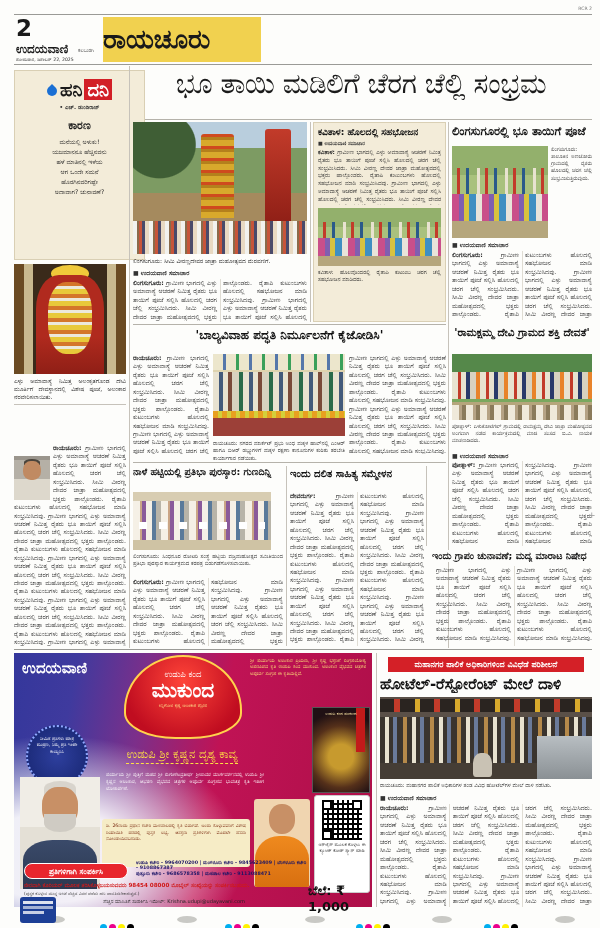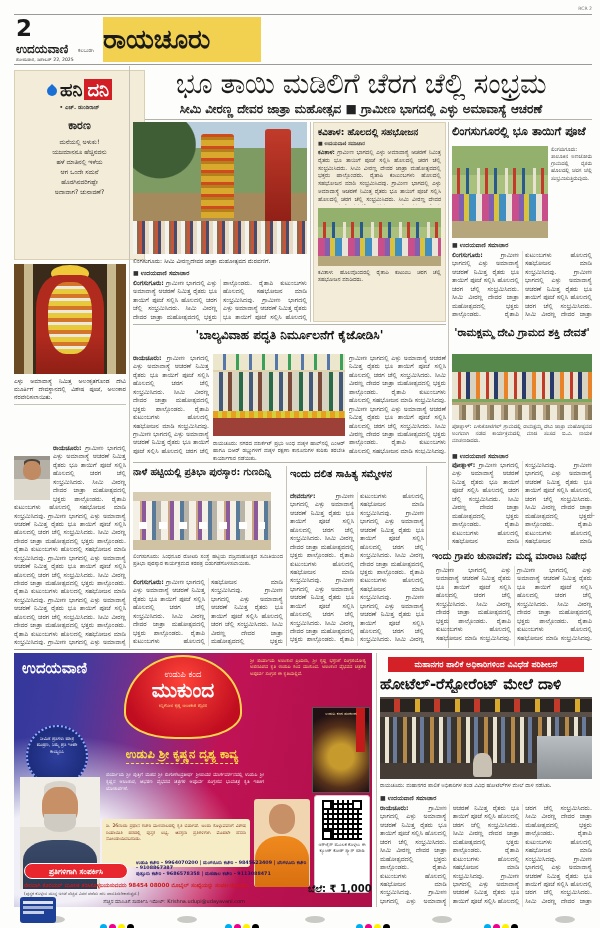--- a/index.html
+++ b/index.html
@@ -79,21 +79,20 @@
   <div class="abs" style="left:16px;top:42px;font-size:12px;font-weight:700">ಉದಯವಾಣಿ</div>
   <div class="abs" style="left:78px;top:47px;font-size:5px;color:#444">ಕಲಬುರಗಿ</div>
   <div class="abs" style="left:16px;top:57px;font-size:4.6px;color:#333">ಸೋಮವಾರ, ಡಿಸೆಂಬರ್ 22, 2025</div>
   <div class="abs" style="left:103px;top:17px;width:158px;height:45px;background:#f1d14f">
     <div style="font-size:26px;font-weight:700;line-height:45px;">ರಾಯಚೂರು</div>
   </div>
   <div class="abs" style="left:540px;top:6px;width:52px;font-size:4.6px;color:#777;text-align:right">RCR 2</div>
   <div class="abs rule" style="left:14px;top:64px;width:578px;height:1px"></div>
 
   <div class="abs center" style="left:130px;top:67px;width:462px;font-size:28px;font-weight:400;letter-spacing:-0.5px">ಭೂ ತಾಯಿ ಮಡಿಲಿಗೆ ಚೆರಗ ಚೆಲ್ಲಿ ಸಂಭ್ರಮ</div>
-  <div class="abs center" style="left:130px;top:102px;width:462px;font-size:12px;font-weight:700;color:#222">ಸೀಮಿ ವೀರಣ್ಣ ದೇವರ ಜಾತ್ರಾ ಮಹೋತ್ಸವ ■ ಗ್ರಾಮೀಣ ಭಾಗದಲ್ಲಿ ಎಳ್ಳು ಅಮಾವಾಸ್ಯೆ ಆಚರಣೆ</div>
   <div class="abs rule" style="left:130px;top:119px;width:462px;height:1px;background:#b5b2aa"></div>
 
   <div class="abs cream" style="left:14px;top:70px;width:131px;height:190px">
     <div class="center" style="margin-top:8px">
       <span class="drop"></span><span style="font-size:18px;font-weight:700">ಹನಿ</span><span style="font-size:18px;font-weight:700;color:#fff;background:#d21f26;padding:0 3px;margin-left:2px">ದನಿ</span>
     </div>
     <div class="center" style="font-size:5.5px;font-weight:700;margin-top:3px;color:#333">• ಎಚ್. ಡುಂಡಿರಾಜ್</div>
     <div class="center" style="font-size:11px;font-weight:700;margin-top:8px">ಕಾರಣ</div>
     <div class="center" style="margin-top:5px">
       <div class="poem-line">ಮನೆಯಲ್ಲಿ ಅಳುಕು!</div>
@@ -209,42 +208,42 @@
       <div class="rib"></div>
         <div class="lbl">ಉಡುಪಿ ಕಂದ ಮುಕುಂದ</div>
     </div>
     <div class="abs" style="left:12px;top:72px;width:62px;height:62px;background:radial-gradient(circle,#2e3f9e,#1c2b7a 75%);border:2px dotted #8fa8ff;border-radius:50%;box-sizing:border-box;color:#fff;font-size:4.6px;line-height:1.4;text-align:center;padding:9px 6px;overflow:hidden">ಸೀಮಿತ ಪ್ರತಿಗಳು ಮಾತ್ರ ಮುದ್ರಣ, ನಿಮ್ಮ ಪ್ರತಿ ಇಂದೇ ಕಾಯ್ದಿರಿಸಿ</div>
     <div class="ph ph-modi" style="left:6px;top:124px;width:80px;height:112px">
       <div class="hair"></div>
         <div class="face"></div>
         <div class="beard"></div>
         <div class="body"></div>
     </div>
-    <div class="abs center" style="left:92px;top:94px;width:152px;font-size:11.5px;font-weight:700;color:#ffe043">ಉಡುಪಿ ಶ್ರೀ ಕೃಷ್ಣನ ದೃಶ್ಯ ಕಾವ್ಯ</div>
+    <div class="abs center" style="left:92px;top:94px;width:152px;font-size:11.5px;font-weight:400;color:#ffe043">ಉಡುಪಿ ಶ್ರೀ ಕೃಷ್ಣನ ದೃಶ್ಯ ಕಾವ್ಯ</div>
     <div class="abs" style="left:112px;top:110px;width:112px;border-bottom:1px dashed #ffe043"></div>
     <div class="abs" style="left:92px;top:118px;width:158px;height:44px;font-size:4.9px;line-height:1.4;color:#fff;text-align:justify;overflow:hidden">ಪರ್ಯಾಯ ಶ್ರೀ ಪುತ್ತಿಗೆ ಮಠದ ಶ್ರೀ ಸುಗುಣೇಂದ್ರತೀರ್ಥ ಶ್ರೀಪಾದರ ಮಾರ್ಗದರ್ಶನದಲ್ಲಿ ಉಡುಪಿ ಶ್ರೀ ಕೃಷ್ಣನ ಅಲಂಕಾರ, ಆಭರಣ ವೈಭವದ ಚಿತ್ರಗಳ ಅಪೂರ್ವ ಸಂಗ್ರಹದ ಭಾವಚಿತ್ರ ಕೃತಿ ಇದೀಗ ಲೋಕಾರ್ಪಣೆ.</div>
     <div class="abs" style="left:88px;top:166px;width:148px;height:48px;background:#f6ecc6;border-radius:3px;padding:4px;box-sizing:border-box;font-size:4.7px;line-height:1.4;color:#7a2a10;text-align:justify;overflow:hidden">ಡಿ. 26ರಂದು ಪ್ರಧಾನ ಕಚೇರಿ ಮಣಿಪಾಲದಲ್ಲಿ ಕೃತಿ ಬಿಡುಗಡೆ. ಅಂದು ಕೊಳ್ಳುವವರಿಗೆ ವಿಶೇಷ ರಿಯಾಯಿತಿ ದರದಲ್ಲಿ ಪುಸ್ತಕ ಲಭ್ಯ. ಆಸಕ್ತರು ಪ್ರತಿಗಳಿಗಾಗಿ ಮೊದಲೇ ಹೆಸರು ನೋಂದಾಯಿಸಬಹುದು.</div>
     <div class="ph ph-swami" style="left:240px;top:146px;width:56px;height:88px;border-radius:3px">
       <div class="face"></div>
         <div class="body"></div>
     </div>
     <div class="qrbox abs" style="left:300px;top:142px;width:54px;height:96px">
       <div class="qr">
           <i></i>
           <i></i>
           <i></i>
         </div>
       <div style="font-size:4.5px;line-height:1.35;color:#222;padding:0 3px">ಆನ್‌ಲೈನ್ ಮೂಲಕ ಕೊಳ್ಳಲು ಈ ಕ್ಯೂಆರ್ ಕೋಡ್ ಸ್ಕ್ಯಾನ್ ಮಾಡಿ</div>
     </div>
     <div class="abs" style="left:10px;top:210px;width:104px;height:16px;background:#e8262d;border:1px solid #fff;border-radius:9px;color:#fff;font-size:7.5px;font-weight:700;text-align:center;line-height:15px;box-sizing:border-box">ಪ್ರತಿಗಳಿಗಾಗಿ ಸಂಪರ್ಕಿಸಿ</div>
     <div class="abs" style="left:122px;top:207px;width:172px;font-size:4.8px;font-weight:700;color:#1a1466">ಉಡುಪಿ ಕಚೇರಿ - 9964070200  |  ಮಂಗಳೂರು ಕಚೇರಿ - 9845623409  |  ಬೆಂಗಳೂರು ಕಚೇರಿ - 9108867387</div>
     <div class="abs" style="left:122px;top:218px;width:172px;font-size:4.8px;font-weight:700;color:#1a1466">ಪುತ್ತೂರು ಕಚೇರಿ - 9686578358  |  ಮಣಿಪಾಲ ಕಚೇರಿ - 9113088471</div>
     <div class="abs" style="left:10px;top:229px;width:272px;font-size:5.6px;font-weight:700;color:#d01a1a">ನೇರವಾಗಿ ಕೊರಿಯರ್ ಮೂಲಕ ತರಿಸಿಕೊಳ್ಳಬಯಸುವವರು 98454 08000 ಮೊಬೈಲ್ ಸಂಖ್ಯೆಯನ್ನು ಸಂಪರ್ಕಿಸಬಹುದು.</div>
     <div class="abs" style="left:10px;top:238px;width:272px;font-size:4.4px;color:#333">(ಪುಸ್ತಕ ಕೊಳ್ಳುವ ಮುನ್ನ ಅಂಚೆ ವೆಚ್ಚದ ವಿವರ ಪಡೆದು ಹಣ ಪಾವತಿಸಬೇಕಾಗುತ್ತದೆ.)</div>
-    <div class="abs" style="left:294px;top:230px;width:73px;font-size:10px;font-weight:700;color:#111">ಬೆಲೆ: ₹ 1,000</div>
+    <div class="abs" style="left:294px;top:230px;width:73px;font-size:13px;font-weight:700;color:#111">ಬೆಲೆ: ₹ 1,000</div>
     <div class="abs center" style="left:40px;top:245px;width:240px;font-size:5px;color:#222">ಹೆಚ್ಚಿನ ಮಾಹಿತಿಗೆ ಸಂಪರ್ಕಿಸಿ ಇಮೇಲ್: Krishna.udupi@udayavani.com</div>
   </div>
 
   <div class="abs vrule" style="left:376px;top:653px;height:254px"></div>
 
   <div class="abs" style="left:388px;top:657px;width:196px;height:15px;background:#d42027;color:#fff;font-size:8px;font-weight:700;text-align:center;line-height:15px">ಮಹಾನಗರ ಪಾಲಿಕೆ ಅಧಿಕಾರಿಗಳಿಂದ ವಿವಿಧೆಡೆ ಪರಿಶೀಲನೆ</div>
   <div class="abs hl" style="left:380px;top:675px;width:212px;font-size:15px;white-space:nowrap;overflow:hidden">ಹೋಟೆಲ್-ರೆಸ್ಟೋರೆಂಟ್ ಮೇಲೆ ದಾಳಿ</div>
   <div class="ph ph-raid" style="left:380px;top:697px;width:212px;height:82px">
     <div class="shelf"></div>
       <div class="ppl"></div>

